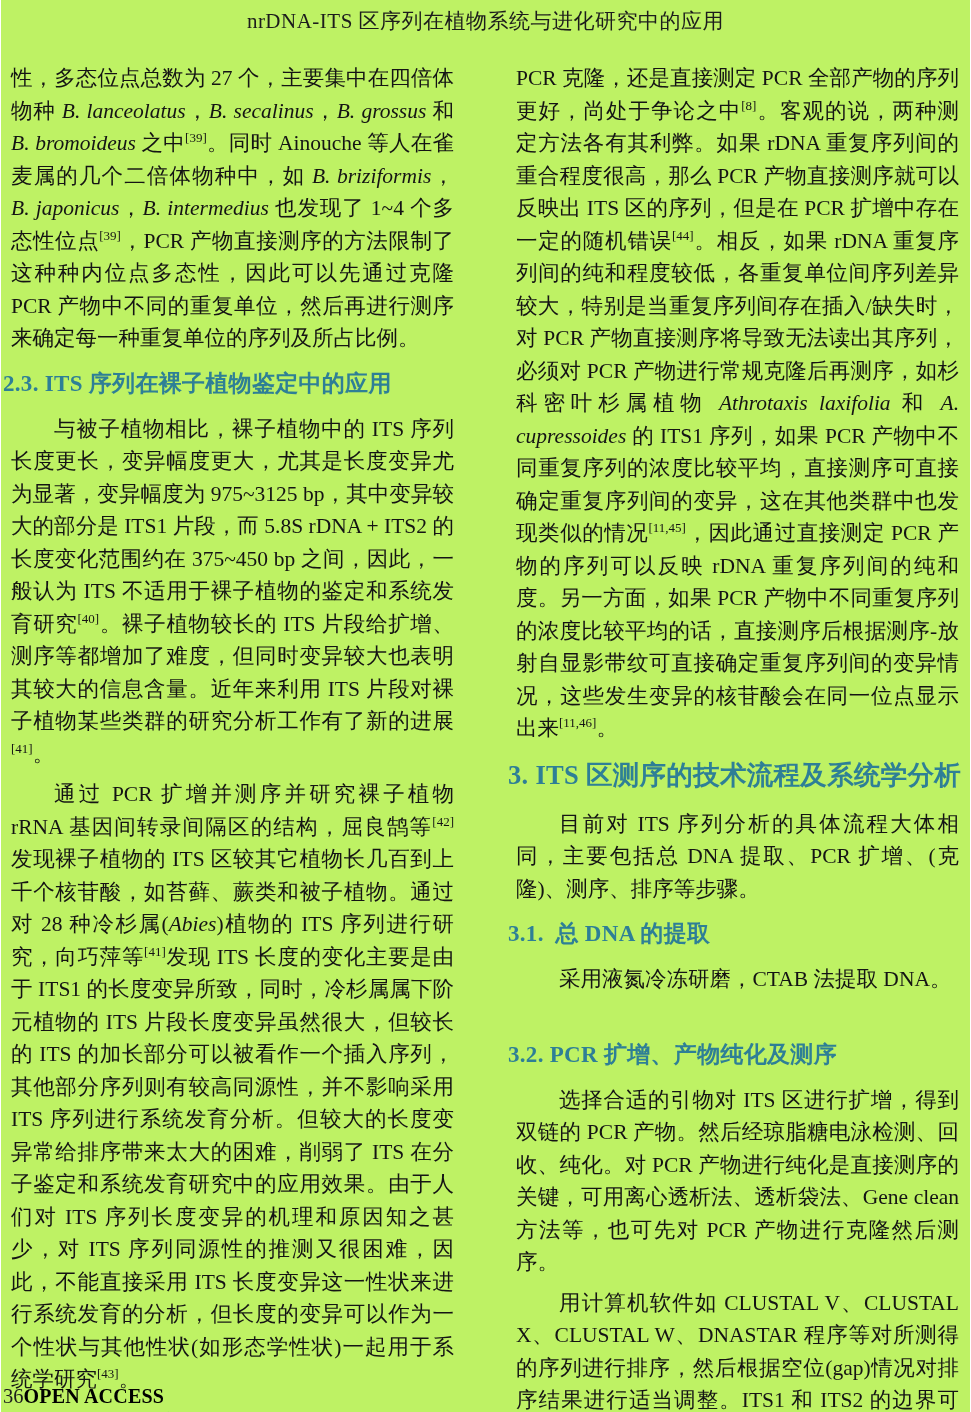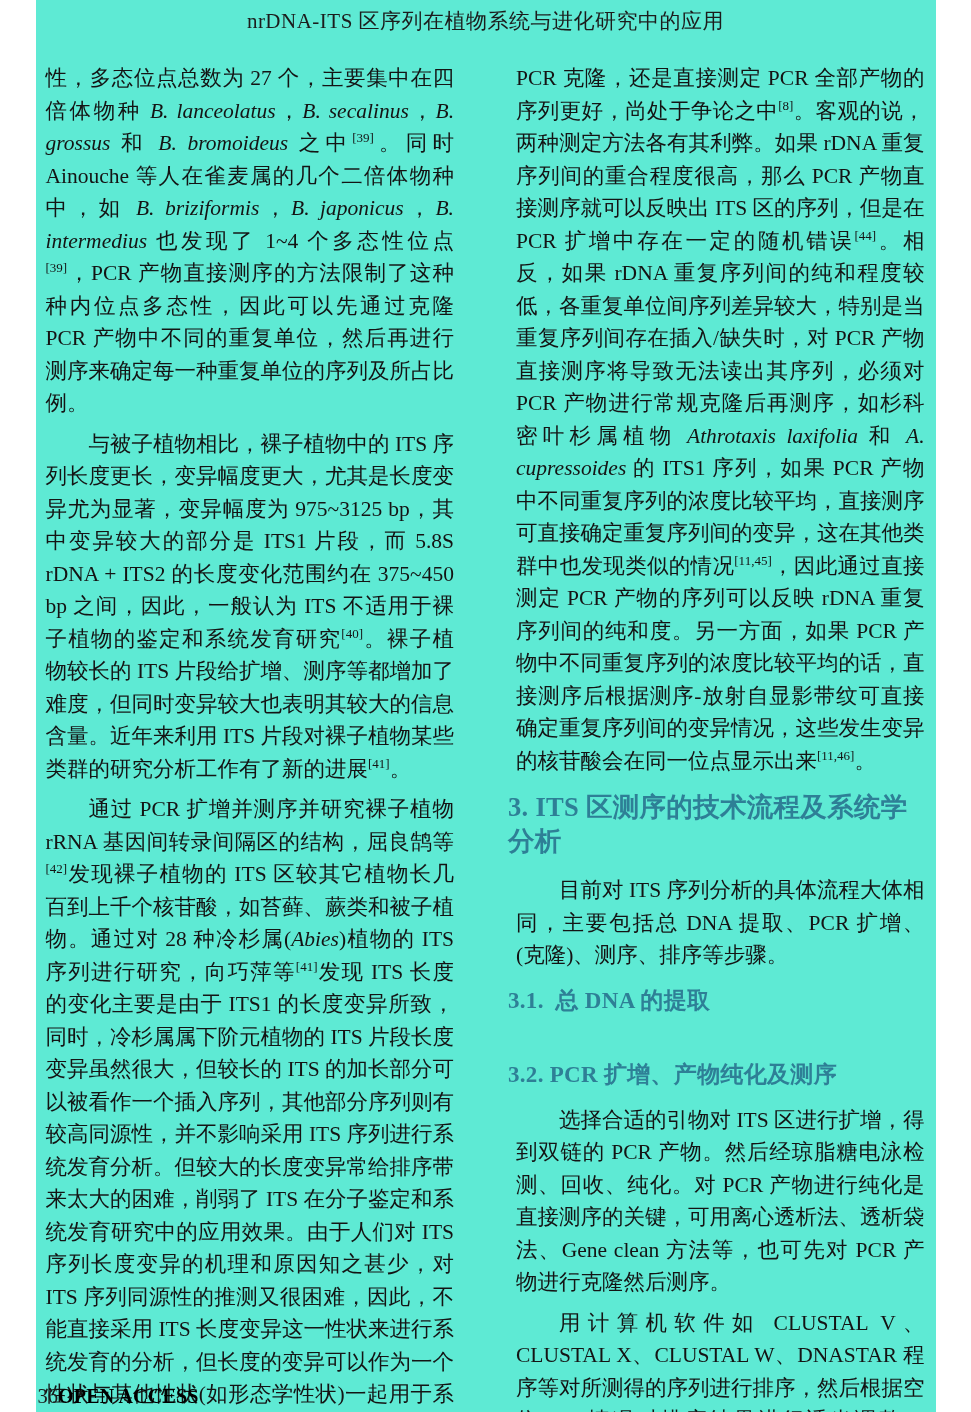--- a/index.html
+++ b/index.html
@@ -1,18 +1,18 @@
 <!DOCTYPE html>
 <html lang="zh"><head>
 <meta charset="utf-8">
 <style>
   html,body { margin:0; padding:0; background:#ffffff; }
   .page {
-    position:relative; width:900px; height:1412px; margin:0 auto;
-    background:#5eead4; color:#141414; overflow:hidden;
+    position:relative; width:969px; height:1412px; margin:0 auto;
+    background:#bef264; color:#141414; overflow:hidden;
     font-family:"Liberation Serif","DejaVu Serif",serif;
   }
   .running-head {
     position:absolute; top:7px; left:0; right:0;
     text-align:center; font-size:21px; letter-spacing:0.5px; color:#1c1c1c;
   }
   .columns {
     position:absolute; top:54px; left:2px; right:3px;
     display:flex; gap:46px; align-items:flex-start;
   }
@@ -41,30 +41,32 @@
 </style>
 </head>
 <body>
 
 <div class="page">
   <div class="running-head">nrDNA-ITS 区序列在植物系统与进化研究中的应用</div>
 
   <div class="columns">
     <div class="column">
         <p><span>性，多态位点总数为 27 个，主要集中在四倍体物种 </span><i>B. lanceolatus</i><span>，</span><i>B. secalinus</i><span>，</span><i>B. grossus</i><span> 和 </span><i>B. bromoideus</i><span> 之中</span><sup>[39]</sup><span>。同时 Ainouche 等人在雀麦属的几个二倍体物种中，如 </span><i>B. briziformis</i><span>，</span><i>B. japonicus</i><span>，</span><i>B. intermedius</i><span> 也发现了 1~4 个多态性位点</span><sup>[39]</sup><span>，PCR 产物直接测序的方法限制了这种种内位点多态性，因此可以先通过克隆 PCR 产物中不同的重复单位，然后再进行测序来确定每一种重复单位的序列及所占比例。</span></p>
+        <div class="heading2" style="color: rgb(46, 127, 150);">2.3. ITS 序列在裸子植物鉴定中的应用</div>
         <p class="indent"><span>与被子植物相比，裸子植物中的 ITS 序列长度更长，变异幅度更大，尤其是长度变异尤为显著，变异幅度为 975~3125 bp，其中变异较大的部分是 ITS1 片段，而 5.8S rDNA + ITS2 的长度变化范围约在 375~450 bp 之间，因此，一般认为 ITS 不适用于裸子植物的鉴定和系统发育研究</span><sup>[40]</sup><span>。裸子植物较长的 ITS 片段给扩增、测序等都增加了难度，但同时变异较大也表明其较大的信息含量。近年来利用 ITS 片段对裸子植物某些类群的研究分析工作有了新的进展</span><sup>[41]</sup><span>。</span></p>
         <p class="indent"><span>通过 PCR 扩增并测序并研究裸子植物 rRNA 基因间转录间隔区的结构，屈良鹄等</span><sup>[42]</sup><span>发现裸子植物的 ITS 区较其它植物长几百到上千个核苷酸，如苔藓、蕨类和被子植物。通过对 28 种冷杉属(</span><i>Abies</i><span>)植物的 ITS 序列进行研究，向巧萍等</span><sup>[41]</sup><span>发现 ITS 长度的变化主要是由于 ITS1 的长度变异所致，同时，冷杉属属下阶元植物的 ITS 片段长度变异虽然很大，但较长的 ITS 的加长部分可以被看作一个插入序列，其他部分序列则有较高同源性，并不影响采用 ITS 序列进行系统发育分析。但较大的长度变异常给排序带来太大的困难，削弱了 ITS 在分子鉴定和系统发育研究中的应用效果。由于人们对 ITS 序列长度变异的机理和原因知之甚少，对 ITS 序列同源性的推测又很困难，因此，不能直接采用 ITS 长度变异这一性状来进行系统发育的分析，但长度的变异可以作为一个性状与其他性状(如形态学性状)一起用于系统学研究</span><sup>[43]</sup><span>。</span></p>
         <div class="heading2" style="color: rgb(46, 127, 150);">2.4. ITS 区测序方法的争议</div>
         <p class="indent"><span>在被子植物系统发育分析中，是测定 ITS 单一</span></p>
       </div>
     <div class="column">
         <p><span>PCR 克隆，还是直接测定 PCR 全部产物的序列更好，尚处于争论之中</span><sup>[8]</sup><span>。客观的说，两种测定方法各有其利弊。如果 rDNA 重复序列间的重合程度很高，那么 PCR 产物直接测序就可以反映出 ITS 区的序列，但是在 PCR 扩增中存在一定的随机错误</span><sup>[44]</sup><span>。相反，如果 rDNA 重复序列间的纯和程度较低，各重复单位间序列差异较大，特别是当重复序列间存在插入/缺失时，对 PCR 产物直接测序将导致无法读出其序列，必须对 PCR 产物进行常规克隆后再测序，如杉科密叶杉属植物 </span><i>Athrotaxis laxifolia</i><span> 和 </span><i>A. cupressoides</i><span> 的 ITS1 序列，如果 PCR 产物中不同重复序列的浓度比较平均，直接测序可直接确定重复序列间的变异，这在其他类群中也发现类似的情况</span><sup>[11,45]</sup><span>，因此通过直接测定 PCR 产物的序列可以反映 rDNA 重复序列间的纯和度。另一方面，如果 PCR 产物中不同重复序列的浓度比较平均的话，直接测序后根据测序-放射自显影带纹可直接确定重复序列间的变异情况，这些发生变异的核苷酸会在同一位点显示出来</span><sup>[11,46]</sup><span>。</span></p>
         <div class="heading1" style="color: rgb(46, 127, 150);">3. ITS 区测序的技术流程及系统学分析</div>
         <p class="indent"><span>目前对 ITS 序列分析的具体流程大体相同，主要包括总 DNA 提取、PCR 扩增、(克隆)、测序、排序等步骤。</span></p>
         <div class="heading2" style="color: rgb(46, 127, 150);">3.1. 总 DNA 的提取</div>
+        <p class="indent"><span>采用液氮冷冻研磨，CTAB 法提取 DNA。</span></p>
         <div class="heading2" style="color: rgb(46, 127, 150); margin-top: 44px;">3.2. PCR 扩增、产物纯化及测序</div>
         <p class="indent"><span>选择合适的引物对 ITS 区进行扩增，得到双链的 PCR 产物。然后经琼脂糖电泳检测、回收、纯化。对 PCR 产物进行纯化是直接测序的关键，可用离心透析法、透析袋法、Gene clean 方法等，也可先对 PCR 产物进行克隆然后测序。</span></p>
         <p class="indent"><span>用计算机软件如 CLUSTAL V、CLUSTAL X、CLUSTAL W、DNASTAR 程序等对所测得的序列进行排序，然后根据空位(gap)情况对排序结果进行适当调整。ITS1 和 ITS2 的边界可根据已发表的植物 18S、5.8S 和 26S rDNA 序列以及近缘类群的 ITS1、ITS2</span></p>
       </div>
   </div>
 
   <div class="footer">
     <span class="page-number">36</span>
     <span class="open-access">OPEN ACCESS</span>
   </div>

